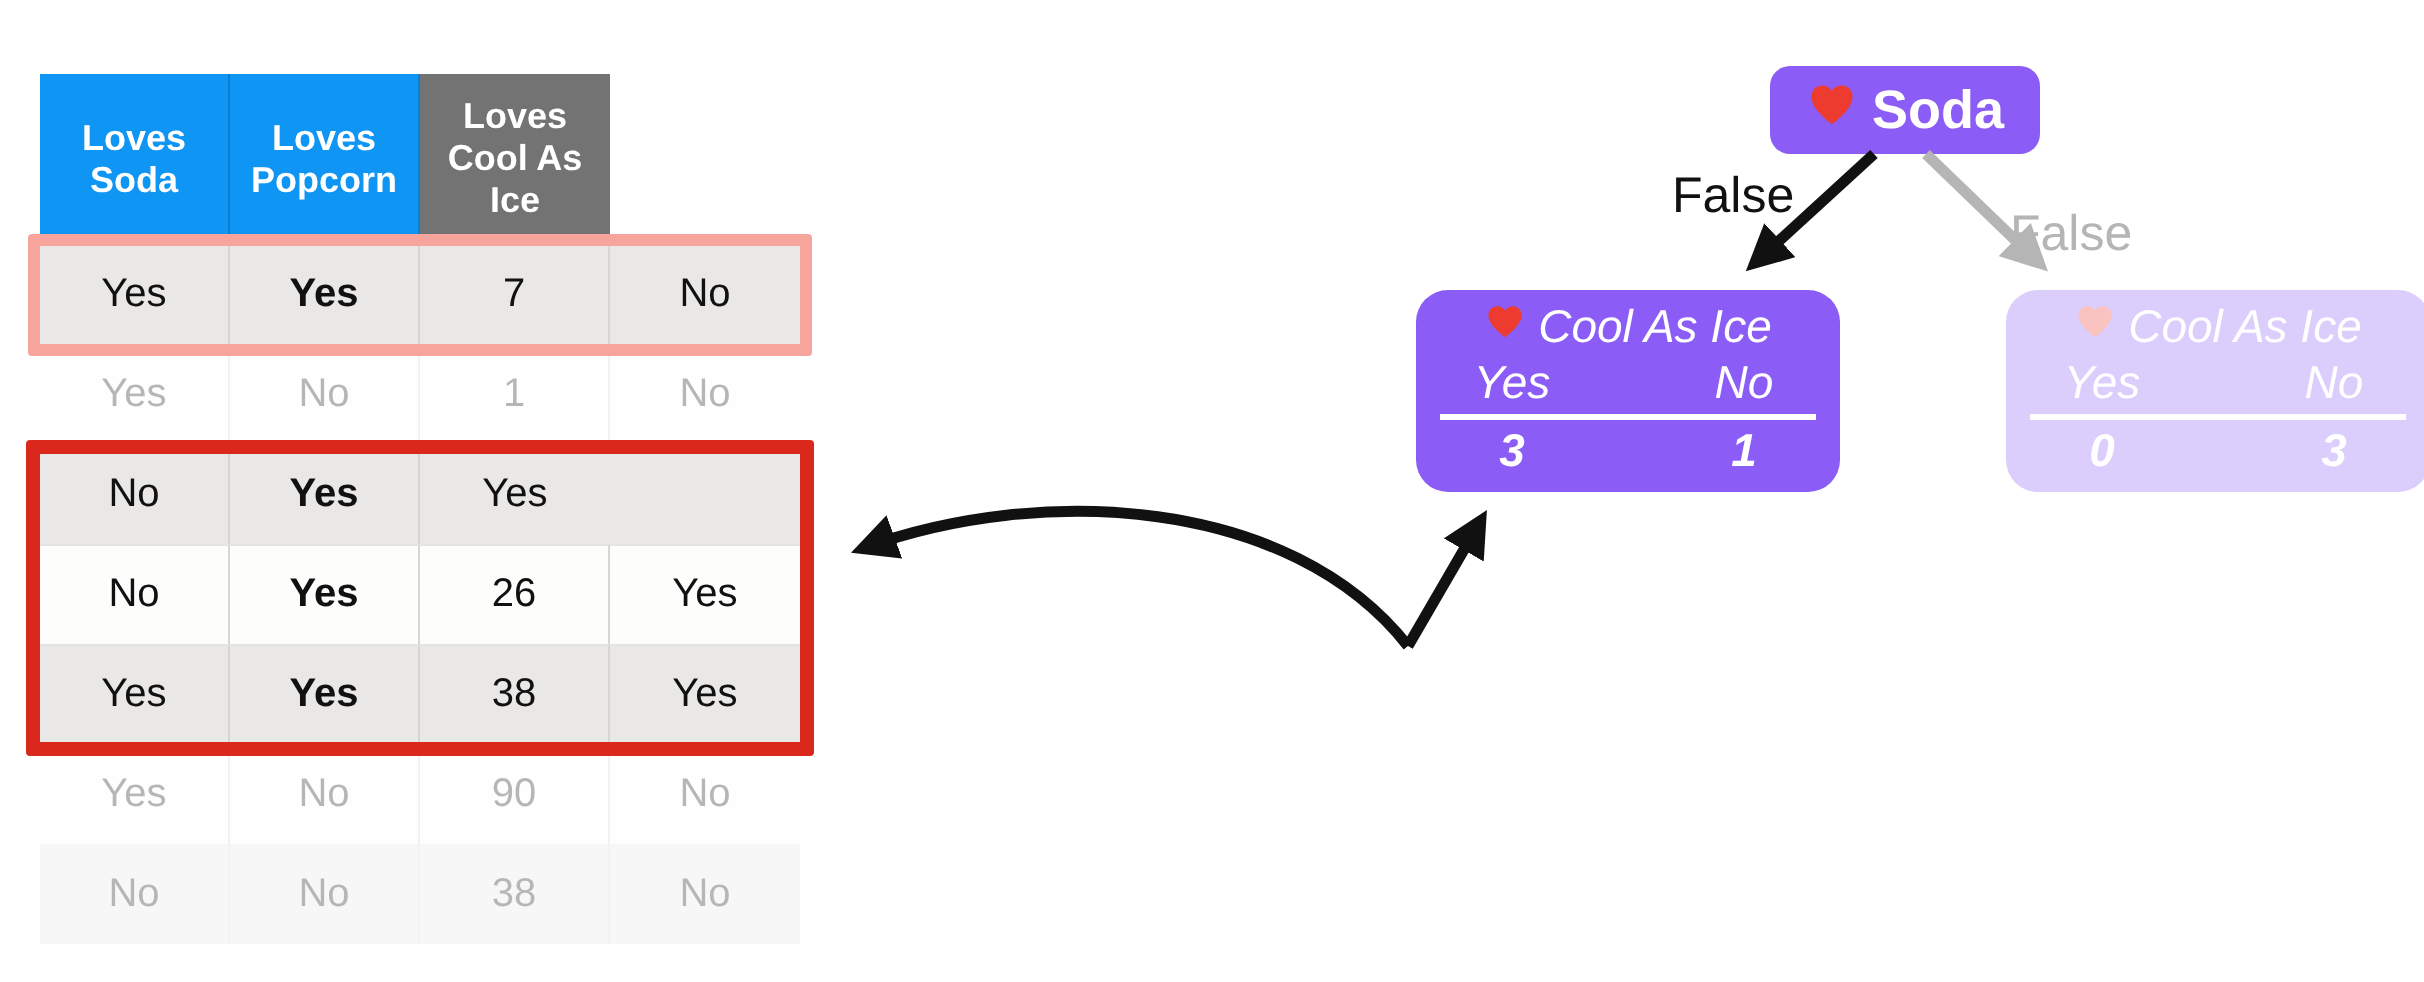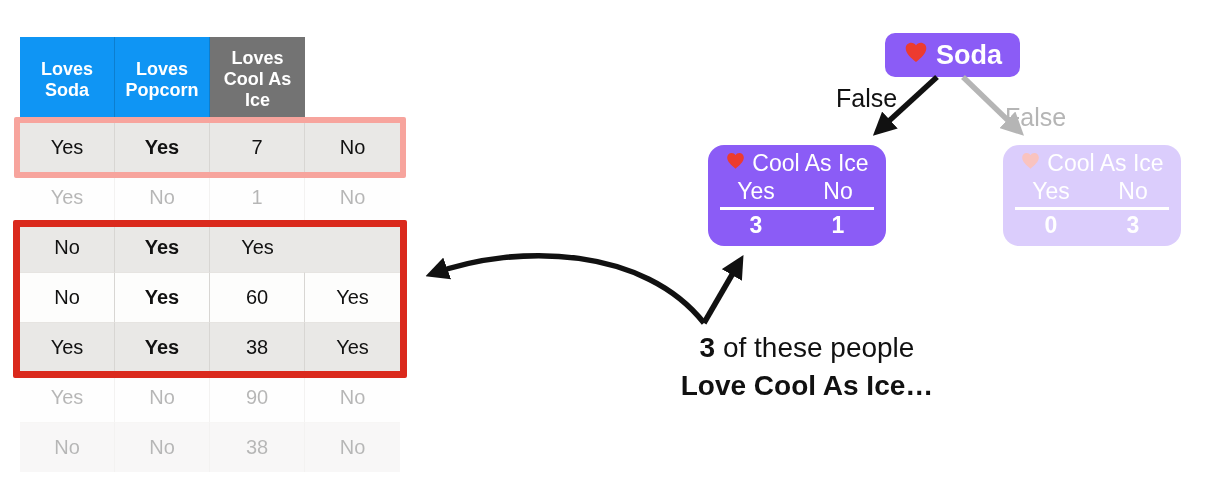--- a/index.html
+++ b/index.html
@@ -63,23 +63,24 @@
     box-sizing: border-box;
   }
   .node.root {
     left: 885px; top: 33px; width: 135px; height: 44px;
     border-radius: 10px;
     display: flex; align-items: center; justify-content: center;
     gap: 7px;
     font-size: 27px; font-weight: bold;
   }
   .node.leaf {
-    left: 708px; top: 145px; width: 178px; height: 101px;
+    left: 708px; top: 145px; width: 212px; height: 101px;
     border-radius: 16px;
     padding: 4px 0 0 0;
+    font-style: italic;
   }
   .node.leaf.faded { left: 1003px; opacity: 0.3; }
   .leaf-title {
     display: flex; align-items: center; justify-content: center; gap: 6px;
     font-size: 23px; line-height: 28px;
   }
   .leaf-row {
     display: flex; justify-content: space-between;
     font-size: 23px; line-height: 29px;
   }
@@ -137,21 +138,21 @@
         <div class="tcell">No</div>
       </div>
       <div class="trow">
         <div class="tcell">No</div>
         <div class="tcell b">Yes</div>
         <div class="tcell">Yes</div>
       </div>
       <div class="trow">
         <div class="tcell">No</div>
         <div class="tcell b">Yes</div>
-        <div class="tcell">60</div>
+        <div class="tcell">26</div>
         <div class="tcell">Yes</div>
       </div>
       <div class="trow">
         <div class="tcell">Yes</div>
         <div class="tcell b">Yes</div>
         <div class="tcell">38</div>
         <div class="tcell">Yes</div>
       </div>
       <div class="trow faded">
         <div class="tcell">Yes</div>
@@ -216,24 +217,20 @@
       <span class="leaf-col l">Yes</span>
       <span class="leaf-col r">No</span>
     </div>
     <hr class="leaf-divider">
     <div class="leaf-row counts">
       <span class="leaf-col l">0</span>
       <span class="leaf-col r">3</span>
     </div>
   </div>
 
-  <div class="annotation">
-    <div><span class="bold">3</span><span> of these people</span></div>
-    <div class="bold">Love Cool As Ice…</div>
-  </div>
 
   <svg class="arrows" width="1212" height="491" viewBox="0 0 1212 491">
     <defs>
       <marker id="ah-black" viewBox="0 0 10 10" refX="7" refY="5" markerWidth="4.2" markerHeight="4.2" orient="auto">
         <path d="M0,0 L10,5 L0,10 z" fill="#111111"></path>
       </marker>
       <marker id="ah-gray" viewBox="0 0 10 10" refX="7" refY="5" markerWidth="4.2" markerHeight="4.2" orient="auto">
         <path d="M0,0 L10,5 L0,10 z" fill="#B5B5B5"></path>
       </marker>
     </defs>

